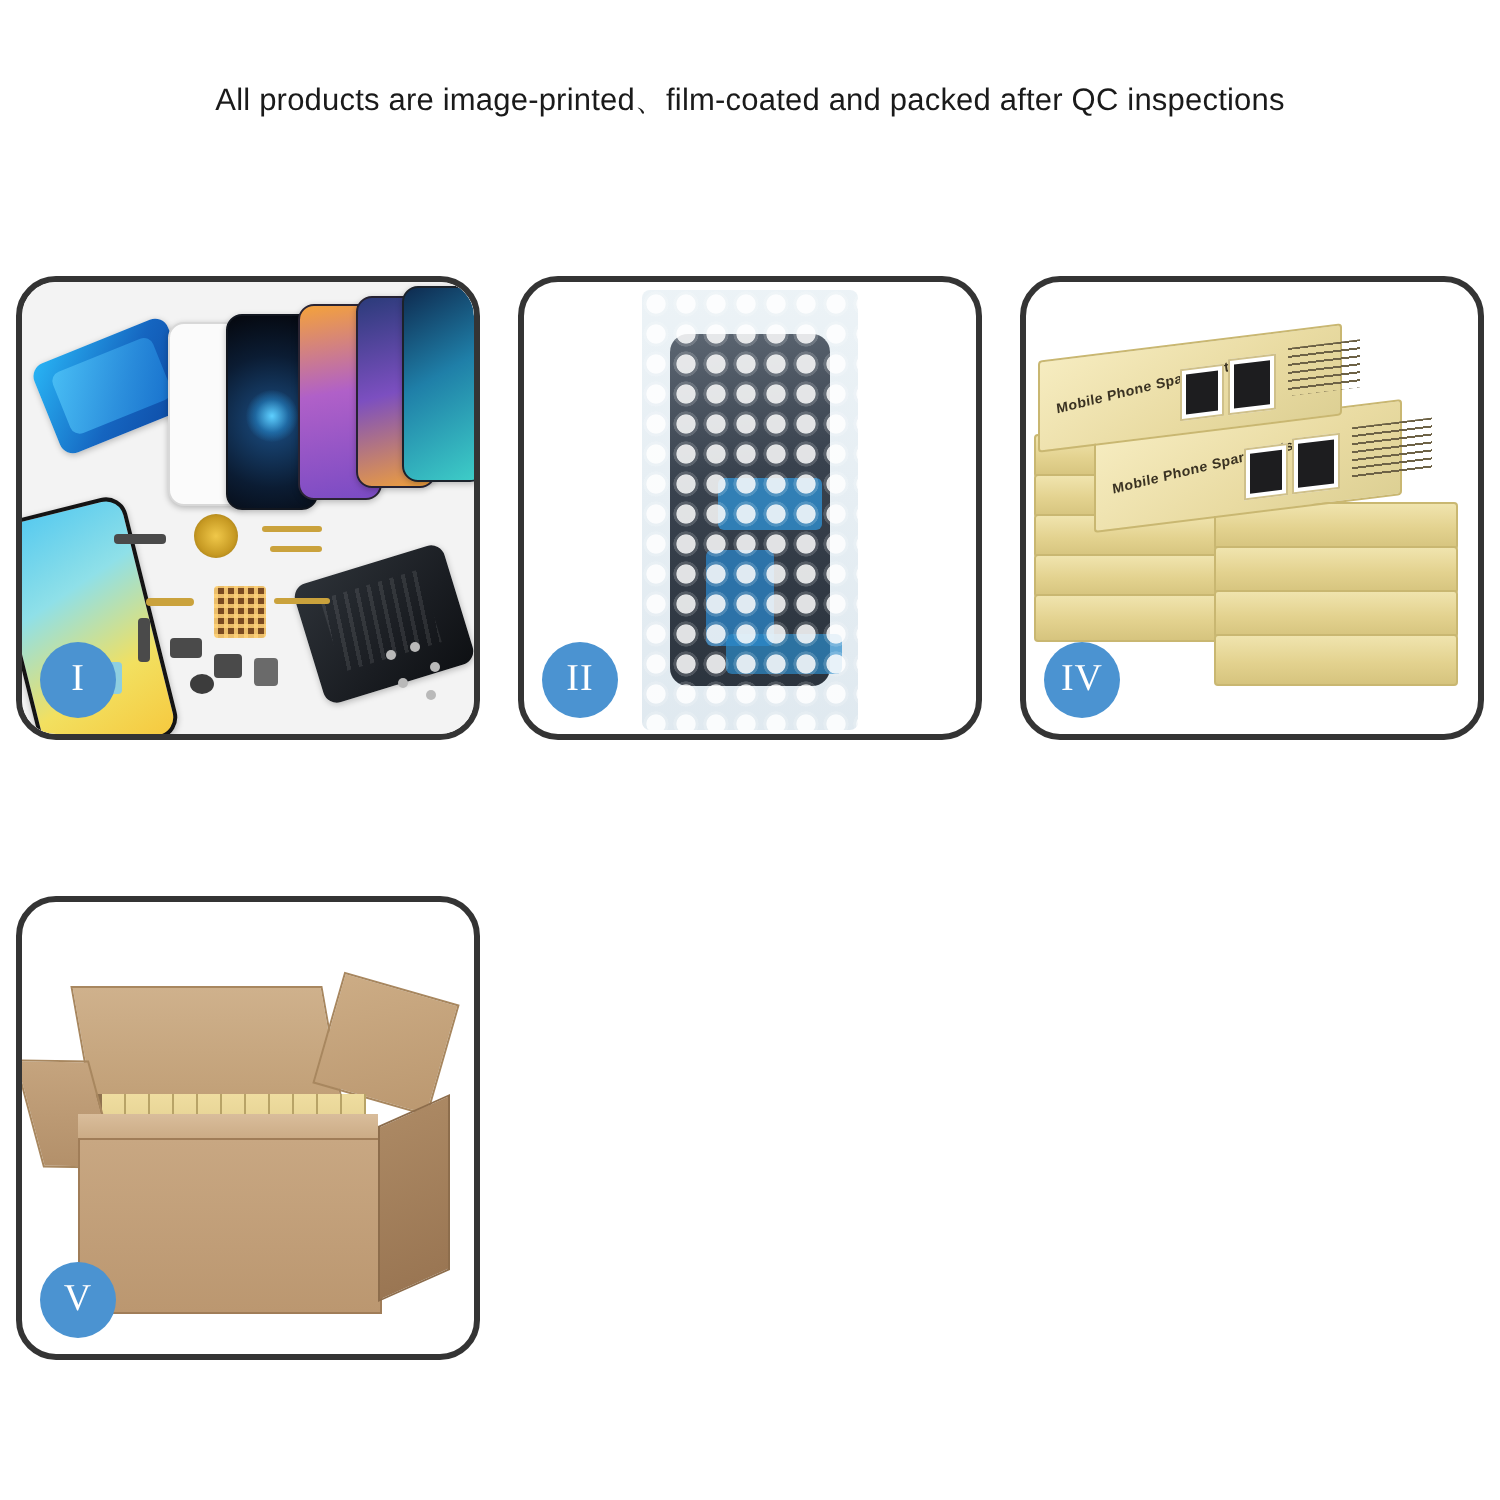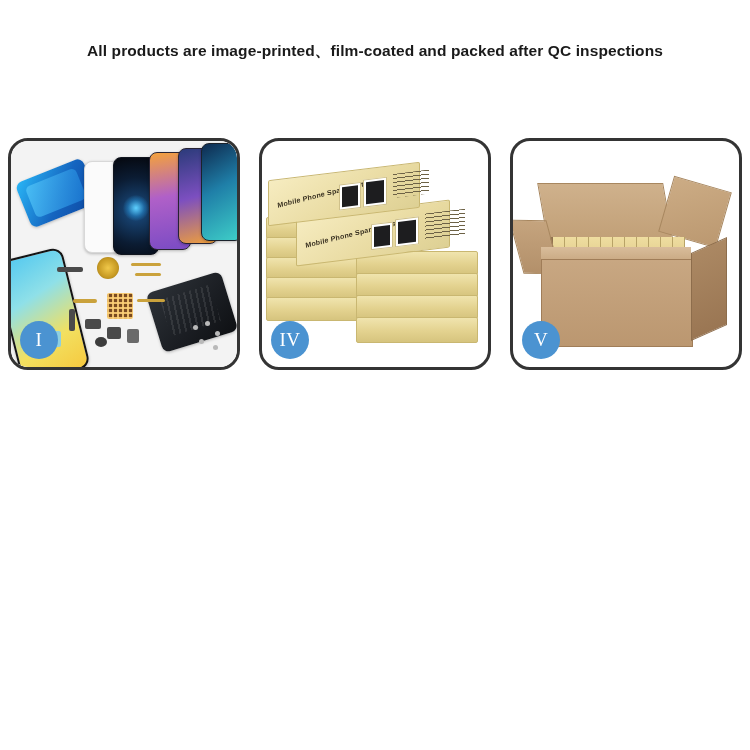--- a/index.html
+++ b/index.html
@@ -27,21 +27,21 @@
     font-weight: bold;
     letter-spacing: 1.2px;
     color: #111111;
     line-height: 40px;
     margin: 0;
     white-space: nowrap;
   }
   .page-subtitle {
     font-family: "Liberation Sans", sans-serif;
     font-size: 15.5px;
-    font-weight: bold;
+    font-weight: normal;
     color: #1a1a1a;
     letter-spacing: 0.1px;
     line-height: 22px;
     margin: 10px 0 12px 0;
     white-space: nowrap;
   }
 
   
   .panel-grid {
     position: absolute;
@@ -384,20 +384,33 @@
         <span style="left:4px;top:6px;"></span>
         <span style="left:16px;top:2px;"></span>
         <span style="left:26px;top:12px;"></span>
         <span style="left:10px;top:20px;"></span>
         <span style="left:24px;top:26px;"></span>
       </div>
     </div>
     <div class="badge">I</div>
   </div>
 
+  <div class="panel">
+    <div class="panel-stage">
+      <div class="p2-wrap">
+        <div class="p2-inner">
+          <div class="p2-blue1"></div>
+          <div class="p2-blue2"></div>
+          <div class="p2-blue3"></div>
+        </div>
+        <div class="bubbles"></div>
+      </div>
+    </div>
+    <div class="badge">II</div>
+  </div>
 
 
   <div class="panel">
     <div class="panel-stage">
       <div class="stack">
 
         <div class="sbox" style="left:2px;top:52px;width:112px;height:20px;"></div>
         <div class="sbox" style="left:2px;top:72px;width:112px;height:20px;"></div>
         <div class="sbox" style="left:2px;top:92px;width:112px;height:20px;"></div>
         <div class="sbox" style="left:2px;top:112px;width:112px;height:20px;"></div>

